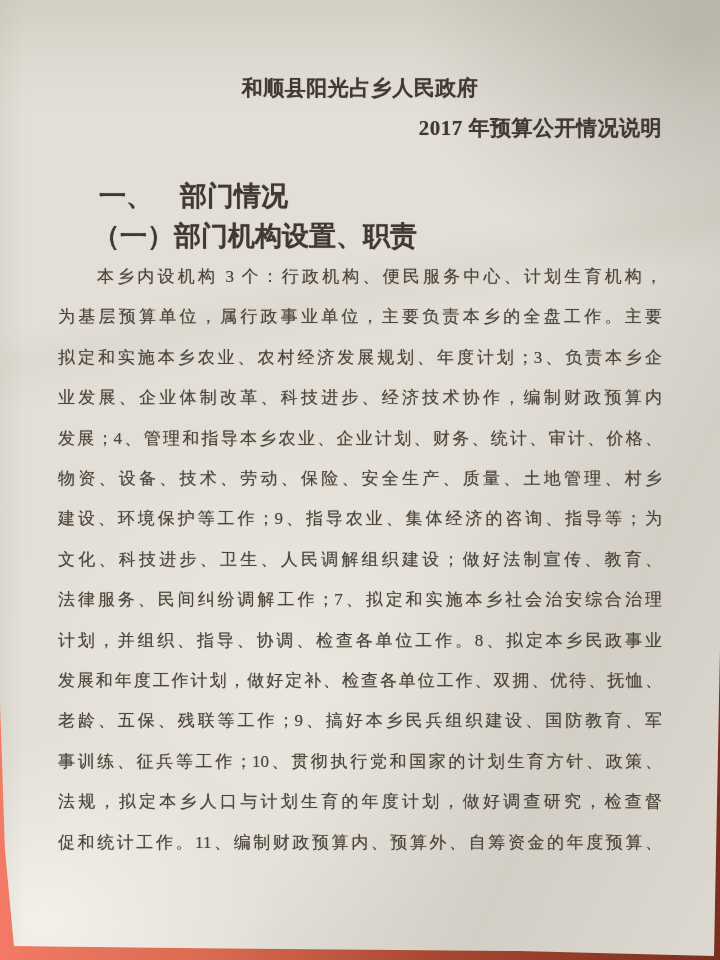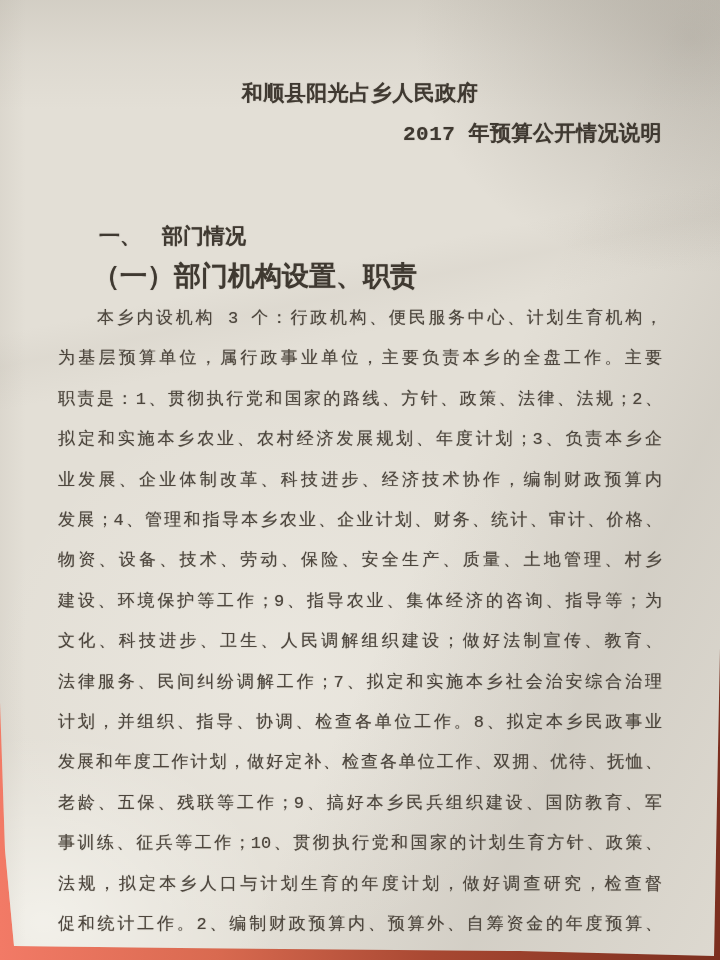--- a/index.html
+++ b/index.html
@@ -39,46 +39,45 @@
     position: absolute;
     inset: 0;
     background:
       linear-gradient(90deg, rgba(150,142,130,0.10) 0px, rgba(150,142,130,0) 26px),
       linear-gradient(168deg, transparent 30%, rgba(160,152,140,0.08) 33%, transparent 37%);
     pointer-events: none;
   }
   .doc {
     position: absolute;
     left: 58px;
-    top: 7px;
+    top: 0;
     width: 604px;
     color: #4d463d;
     text-shadow: 0 0 1px rgba(77,70,61,0.55);
-    font-family: Liberation Mono, monospace;
   }
   .doc-title {
     margin-top: 68px;
     font-size: 21px;
     line-height: 40px;
     font-weight: 700;
     text-align: center;
     color: #3f3931;
     letter-spacing: 0.5px;
   }
   .doc-subtitle {
     font-size: 21px;
     line-height: 40px;
     font-weight: 700;
     text-align: right;
     color: #3f3931;
     letter-spacing: 0.5px;
   }
   .section-heading {
-    margin-top: 63px;
-    font-size: 21px;
+    margin-top: 28px;
+    font-size: 27px;
     line-height: 40px;
     font-weight: 700;
     color: #3f3931;
     padding-left: 41px;
   }
   .subsection-heading {
     font-size: 27px;
     line-height: 41px;
     font-weight: 700;
     color: #3f3931;
@@ -105,29 +104,28 @@
 <div class="photo">
   <div class="paper"></div>
   <div class="doc">
     <div class="doc-title">和顺县阳光占乡人民政府</div>
     <div class="doc-subtitle">2017 年预算公开情况说明</div>
     <div class="section-heading">一、　部门情况</div>
     <div class="subsection-heading">（一）部门机构设置、职责</div>
     <div class="body-paragraph">
       <div class="body-line first-line">本乡内设机构 3 个：行政机构、便民服务中心、计划生育机构，</div>
       <div class="body-line">为基层预算单位，属行政事业单位，主要负责本乡的全盘工作。主要</div>
-      <div class="body-line">职责是：1、贯彻执行党和国家的路线、方针、政策、法律、法规；2、</div>
       <div class="body-line">拟定和实施本乡农业、农村经济发展规划、年度计划；3、负责本乡企</div>
       <div class="body-line">业发展、企业体制改革、科技进步、经济技术协作，编制财政预算内</div>
       <div class="body-line">发展；4、管理和指导本乡农业、企业计划、财务、统计、审计、价格、</div>
       <div class="body-line">物资、设备、技术、劳动、保险、安全生产、质量、土地管理、村乡</div>
       <div class="body-line">建设、环境保护等工作；9、指导农业、集体经济的咨询、指导等；为</div>
       <div class="body-line">文化、科技进步、卫生、人民调解组织建设；做好法制宣传、教育、</div>
       <div class="body-line">法律服务、民间纠纷调解工作；7、拟定和实施本乡社会治安综合治理</div>
       <div class="body-line">计划，并组织、指导、协调、检查各单位工作。8、拟定本乡民政事业</div>
       <div class="body-line">发展和年度工作计划，做好定补、检查各单位工作、双拥、优待、抚恤、</div>
       <div class="body-line">老龄、五保、残联等工作；9、搞好本乡民兵组织建设、国防教育、军</div>
       <div class="body-line">事训练、征兵等工作；10、贯彻执行党和国家的计划生育方针、政策、</div>
       <div class="body-line">法规，拟定本乡人口与计划生育的年度计划，做好调查研究，检查督</div>
-      <div class="body-line">促和统计工作。2、编制财政预算内、预算外、自筹资金的年度预算、</div>
+      <div class="body-line">促和统计工作。11、编制财政预算内、预算外、自筹资金的年度预算、</div>
     </div>
   </div>
 </div>
 
 </body></html>

